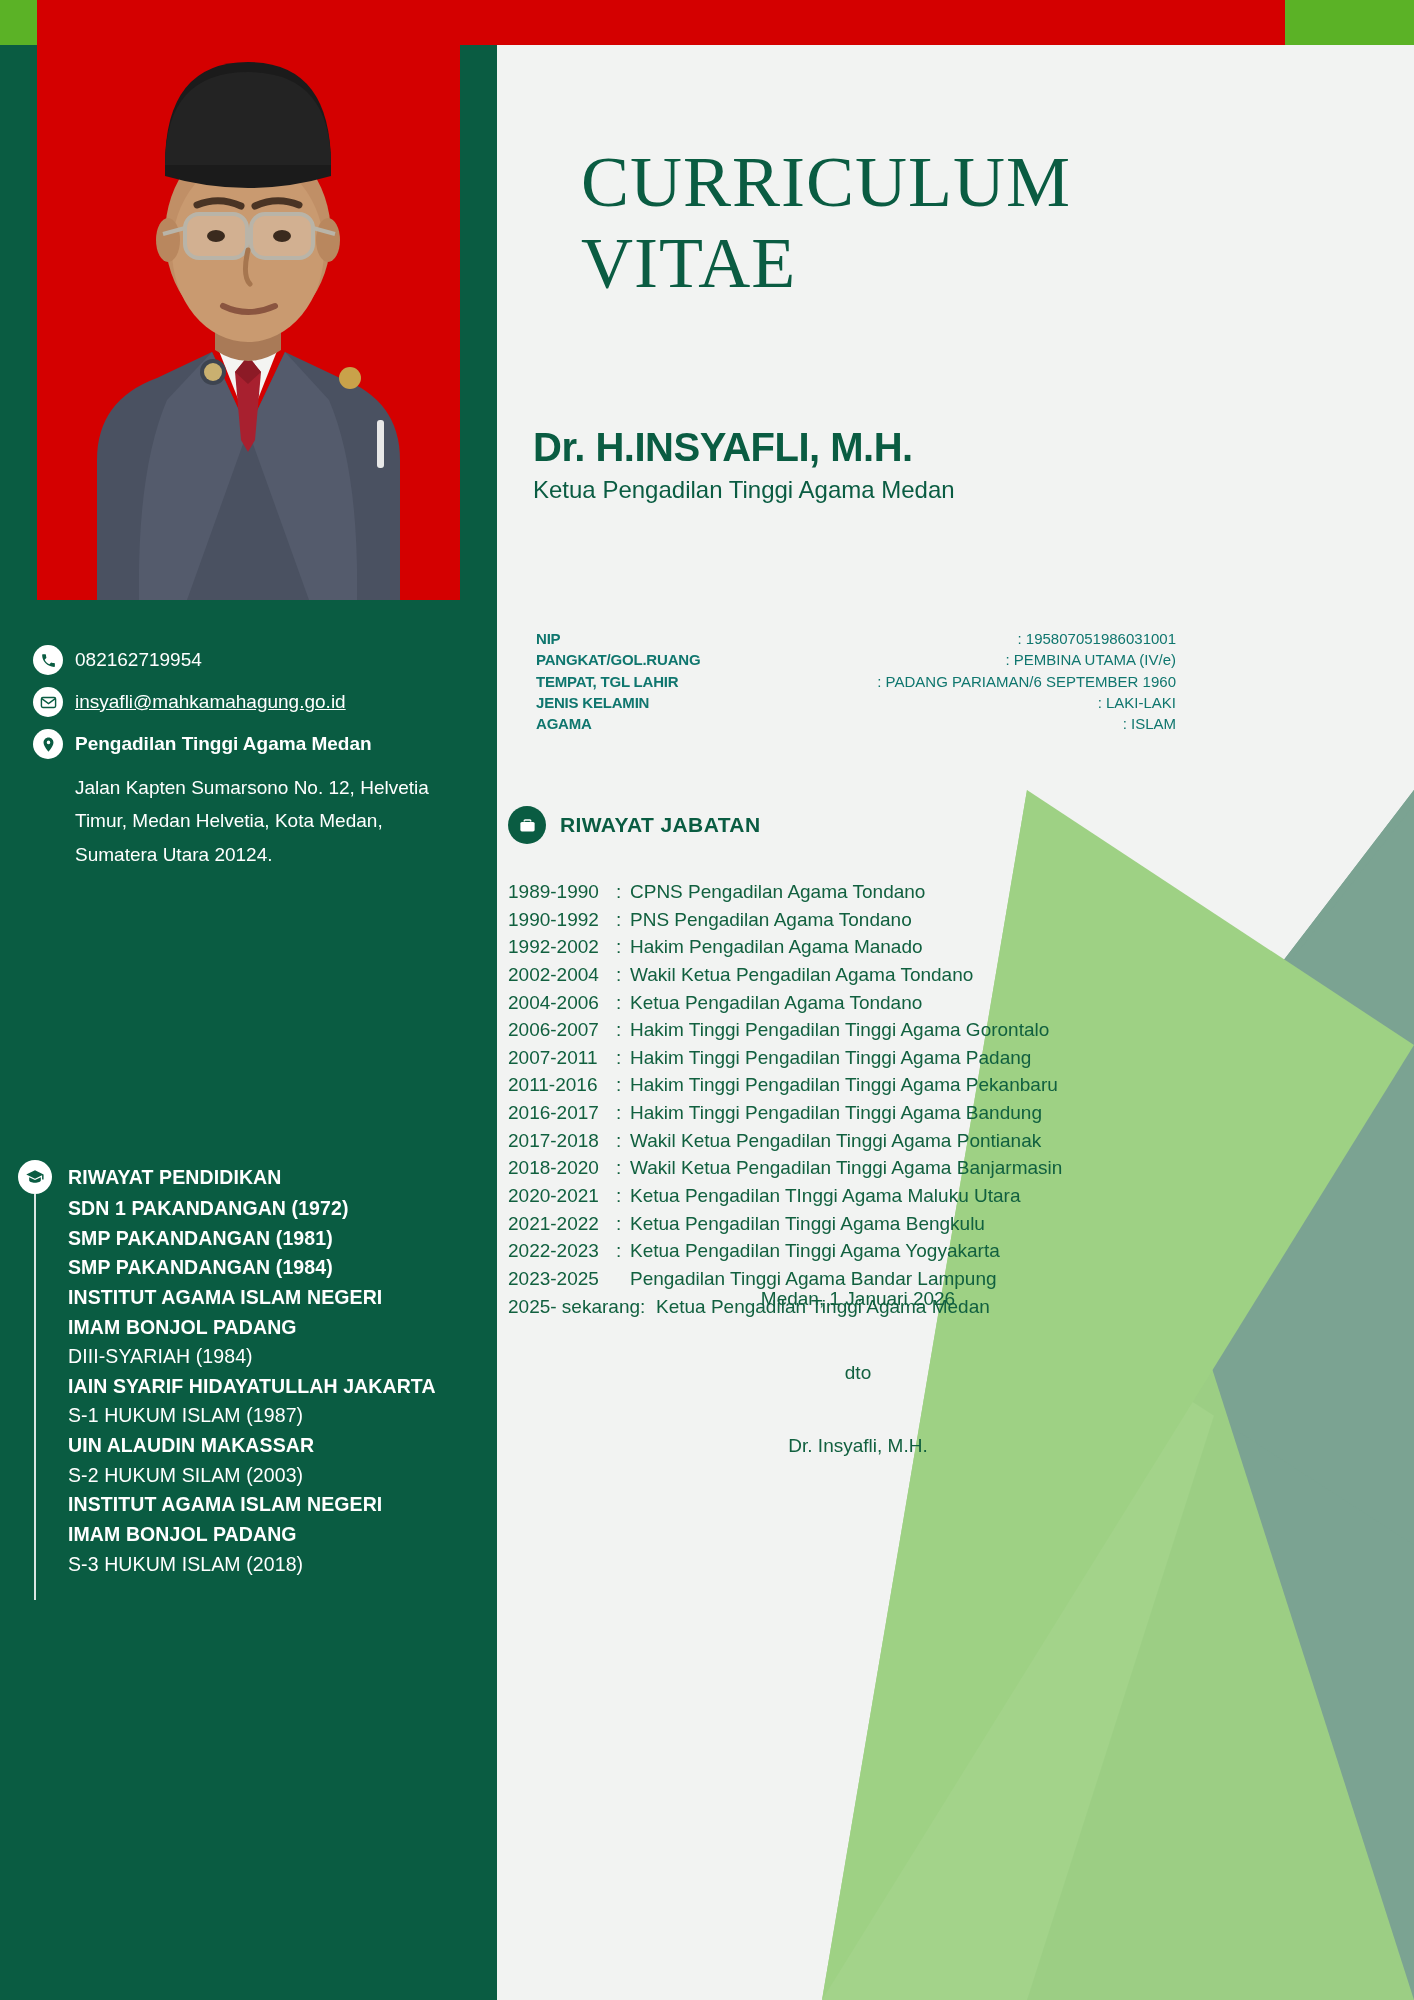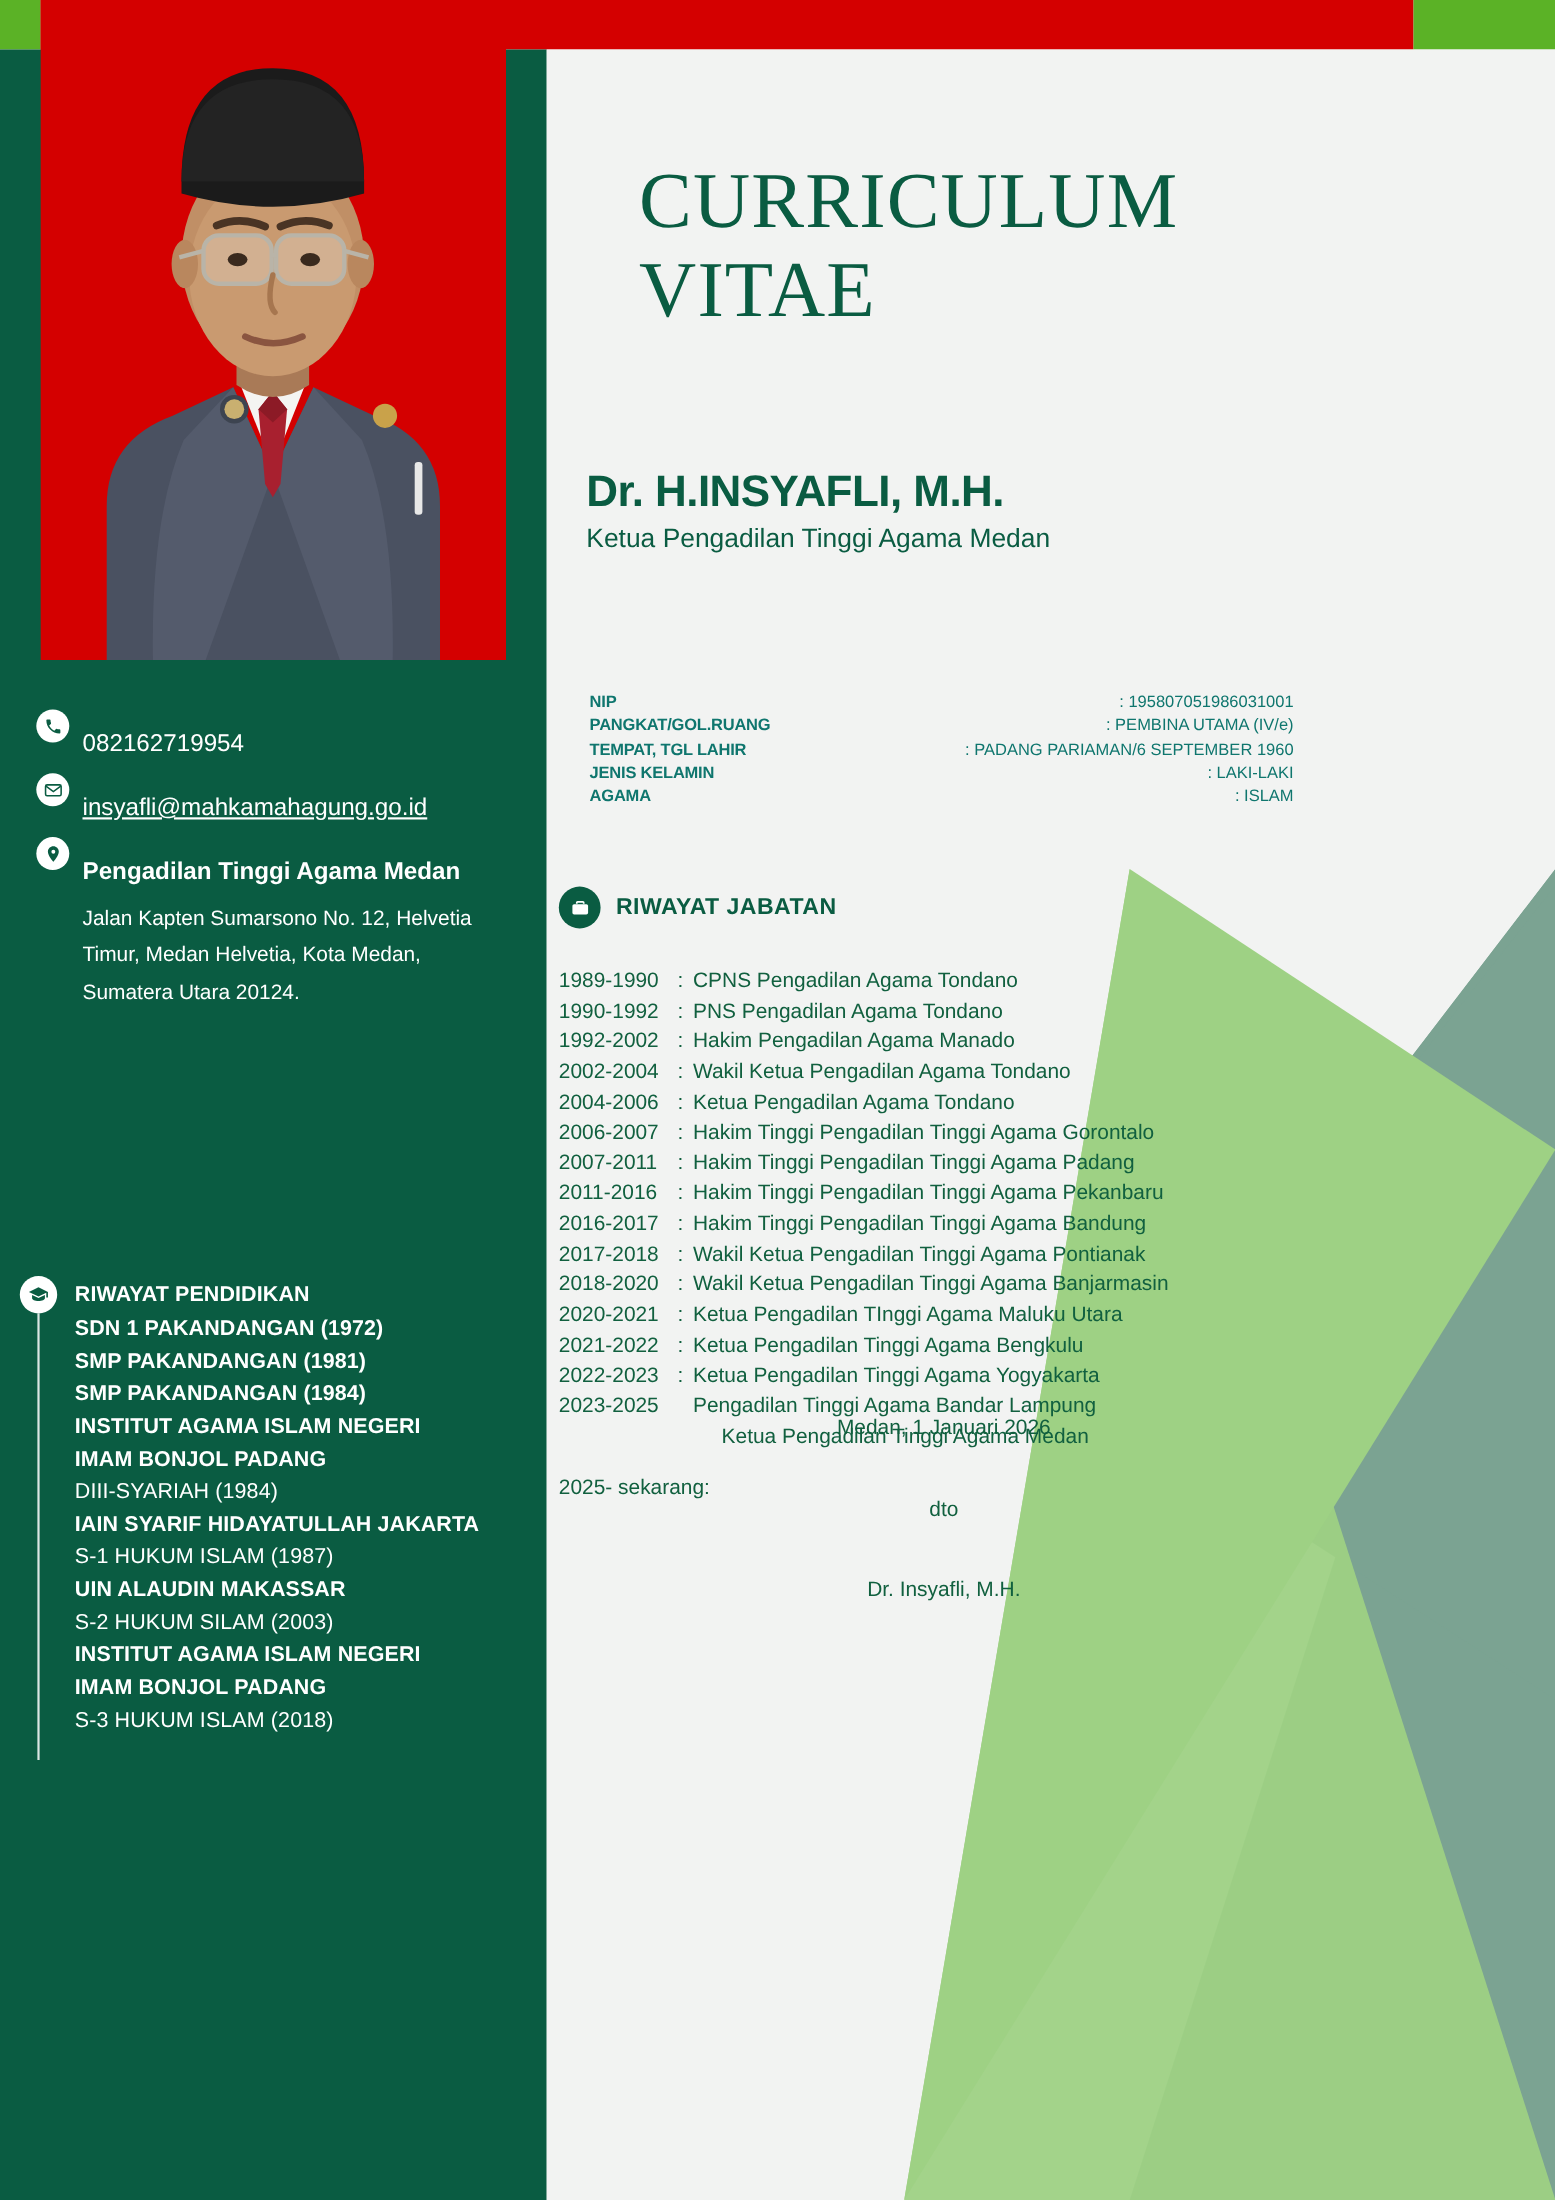--- a/index.html
+++ b/index.html
@@ -65,21 +65,21 @@
   .ident-val{flex:1;font-weight:400;white-space:nowrap;text-align:right;}
 
   
   .contact{position:absolute;left:33px;top:645px;width:440px;color:#fff;}
   .c-row{display:flex;align-items:flex-start;margin-bottom:12px;}
   .c-ico{
     width:30px;height:30px;border-radius:50%;background:#fff;flex:0 0 30px;
     display:flex;align-items:center;justify-content:center;margin-right:12px;
   }
   .c-ico svg{display:block;}
-  .c-text{font-size:22px;line-height:30px;margin-top:16px;}
+  .c-text{font-size:19px;line-height:30px;}
   .c-text.link{text-decoration:underline;}
   .c-text.bold{font-weight:bold;}
   .addr{
     margin:2px 0 0 42px;font-size:19px;line-height:1.75;color:#fff;width:390px;
   }
 
   
   .edu{position:absolute;left:18px;top:1160px;width:470px;color:#fff;}
   .edu-head{display:flex;align-items:flex-start;}
   .edu-ico{
@@ -357,21 +357,21 @@
           <span class="jab-yr">2022-2023</span>
           <span class="jab-sep">:</span>
           <span class="jab-desc">Ketua Pengadilan Tinggi Agama Yogyakarta</span>
         </div>
       <div class="jab-row">
           <span class="jab-yr">2023-2025</span>
           <span class="jab-sep"></span>
           <span class="jab-desc">Pengadilan Tinggi Agama Bandar Lampung</span>
         </div>
       <div class="jab-row">
-          <span class="jab-yr" style="flex:0 0 148px;width:148px;margin-top:46px;">2025- sekarang:</span>
+          <span class="jab-yr" style="flex:0 0 148px;width:148px;">2025- sekarang:</span>
           <span class="jab-sep" style="flex:0 0 0;width:0;"></span>
           <span class="jab-desc">Ketua Pengadilan Tinggi Agama Medan</span>
         </div>
     </div>
   </div>
 
   <div class="sign">
     <div>Medan, 1 Januari 2026</div>
     <div>dto</div>
     <div>Dr. Insyafli, M.H.</div>

